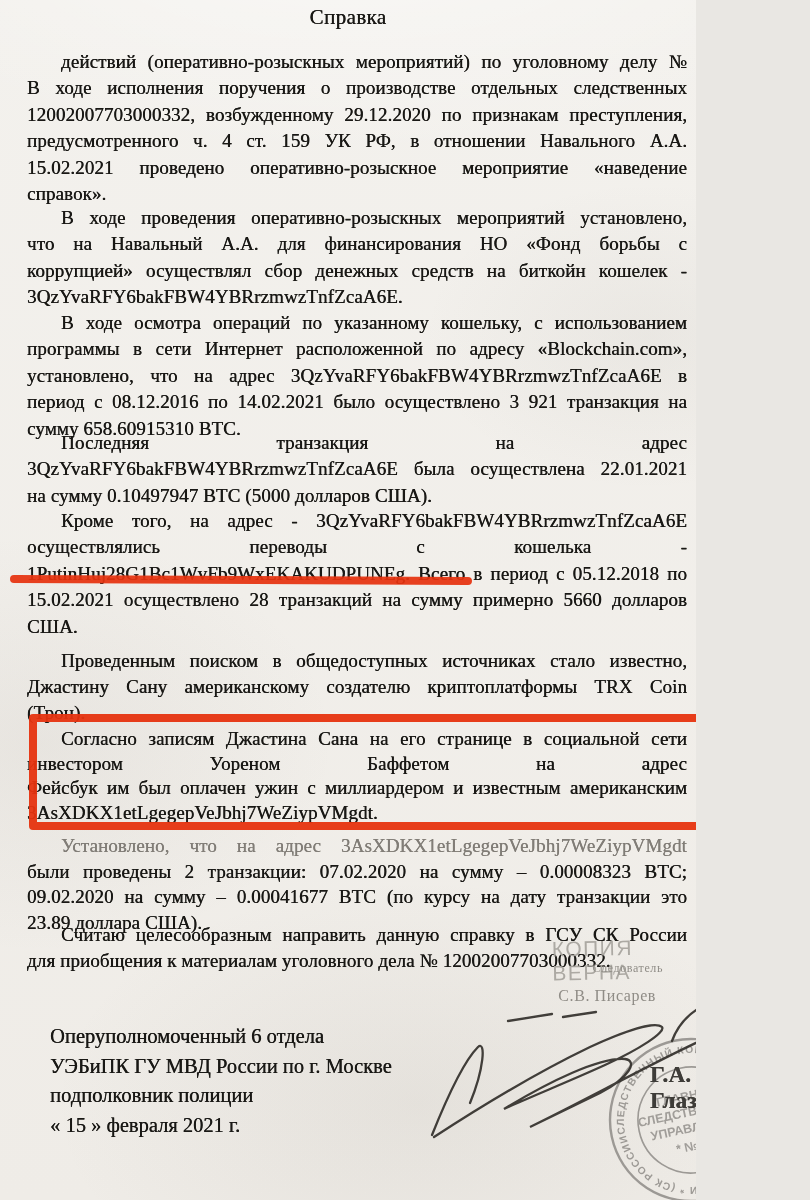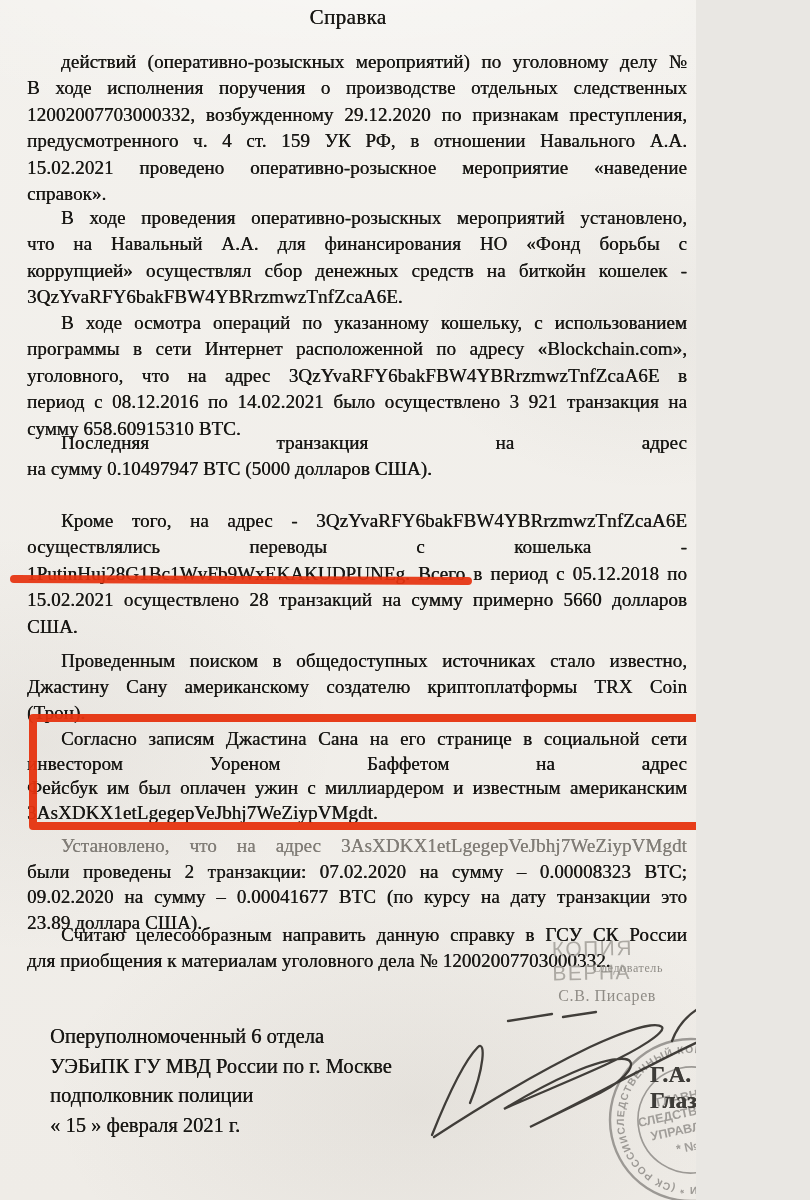--- a/index.html
+++ b/index.html
@@ -68,26 +68,27 @@
     </div>
   <div class="para p2">
       <div class="line">В ходе проведения оперативно-розыскных мероприятий установлено,</div>
       <div class="line">что на Навальный А.А. для финансирования НО «Фонд борьбы с</div>
       <div class="line">коррупцией» осуществлял сбор денежных средств на биткойн кошелек -</div>
       <div class="line last">3QzYvaRFY6bakFBW4YBRrzmwzTnfZcaA6E.</div>
     </div>
   <div class="para p3">
       <div class="line">В ходе осмотра операций по указанному кошельку, с использованием</div>
       <div class="line">программы в сети Интернет расположенной по адресу «Blockchain.com»,</div>
-      <div class="line">уголовного, что на адрес 3QzYvaRFY6bakFBW4YBRrzmwzTnfZcaA6E в</div>
+      <div class="line">установлено, что на адрес 3QzYvaRFY6bakFBW4YBRrzmwzTnfZcaA6E в</div>
       <div class="line">период с 08.12.2016 по 14.02.2021 было осуществлено 3 921 транзакция на</div>
       <div class="line last">сумму 658.60915310 BTC.</div>
     </div>
   <div class="para p4">
       <div class="line">Последняя транзакция на адрес</div>
+      <div class="line">3QzYvaRFY6bakFBW4YBRrzmwzTnfZcaA6E была осуществлена 22.01.2021</div>
       <div class="line last">на сумму 0.10497947 BTC (5000 долларов США).</div>
     </div>
   <div class="para p5">
       <div class="line">Кроме того, на адрес - 3QzYvaRFY6bakFBW4YBRrzmwzTnfZcaA6E</div>
       <div class="line">осуществлялись переводы с кошелька -</div>
       <div class="line">1PutinHuj28G1Bc1WvFb9WxEKAKUDPUNEg. Всего в период с 05.12.2018 по</div>
       <div class="line">15.02.2021 осуществлено 28 транзакций на сумму примерно 5660 долларов</div>
       <div class="line last">США.</div>
     </div>
   <div class="para p6">

